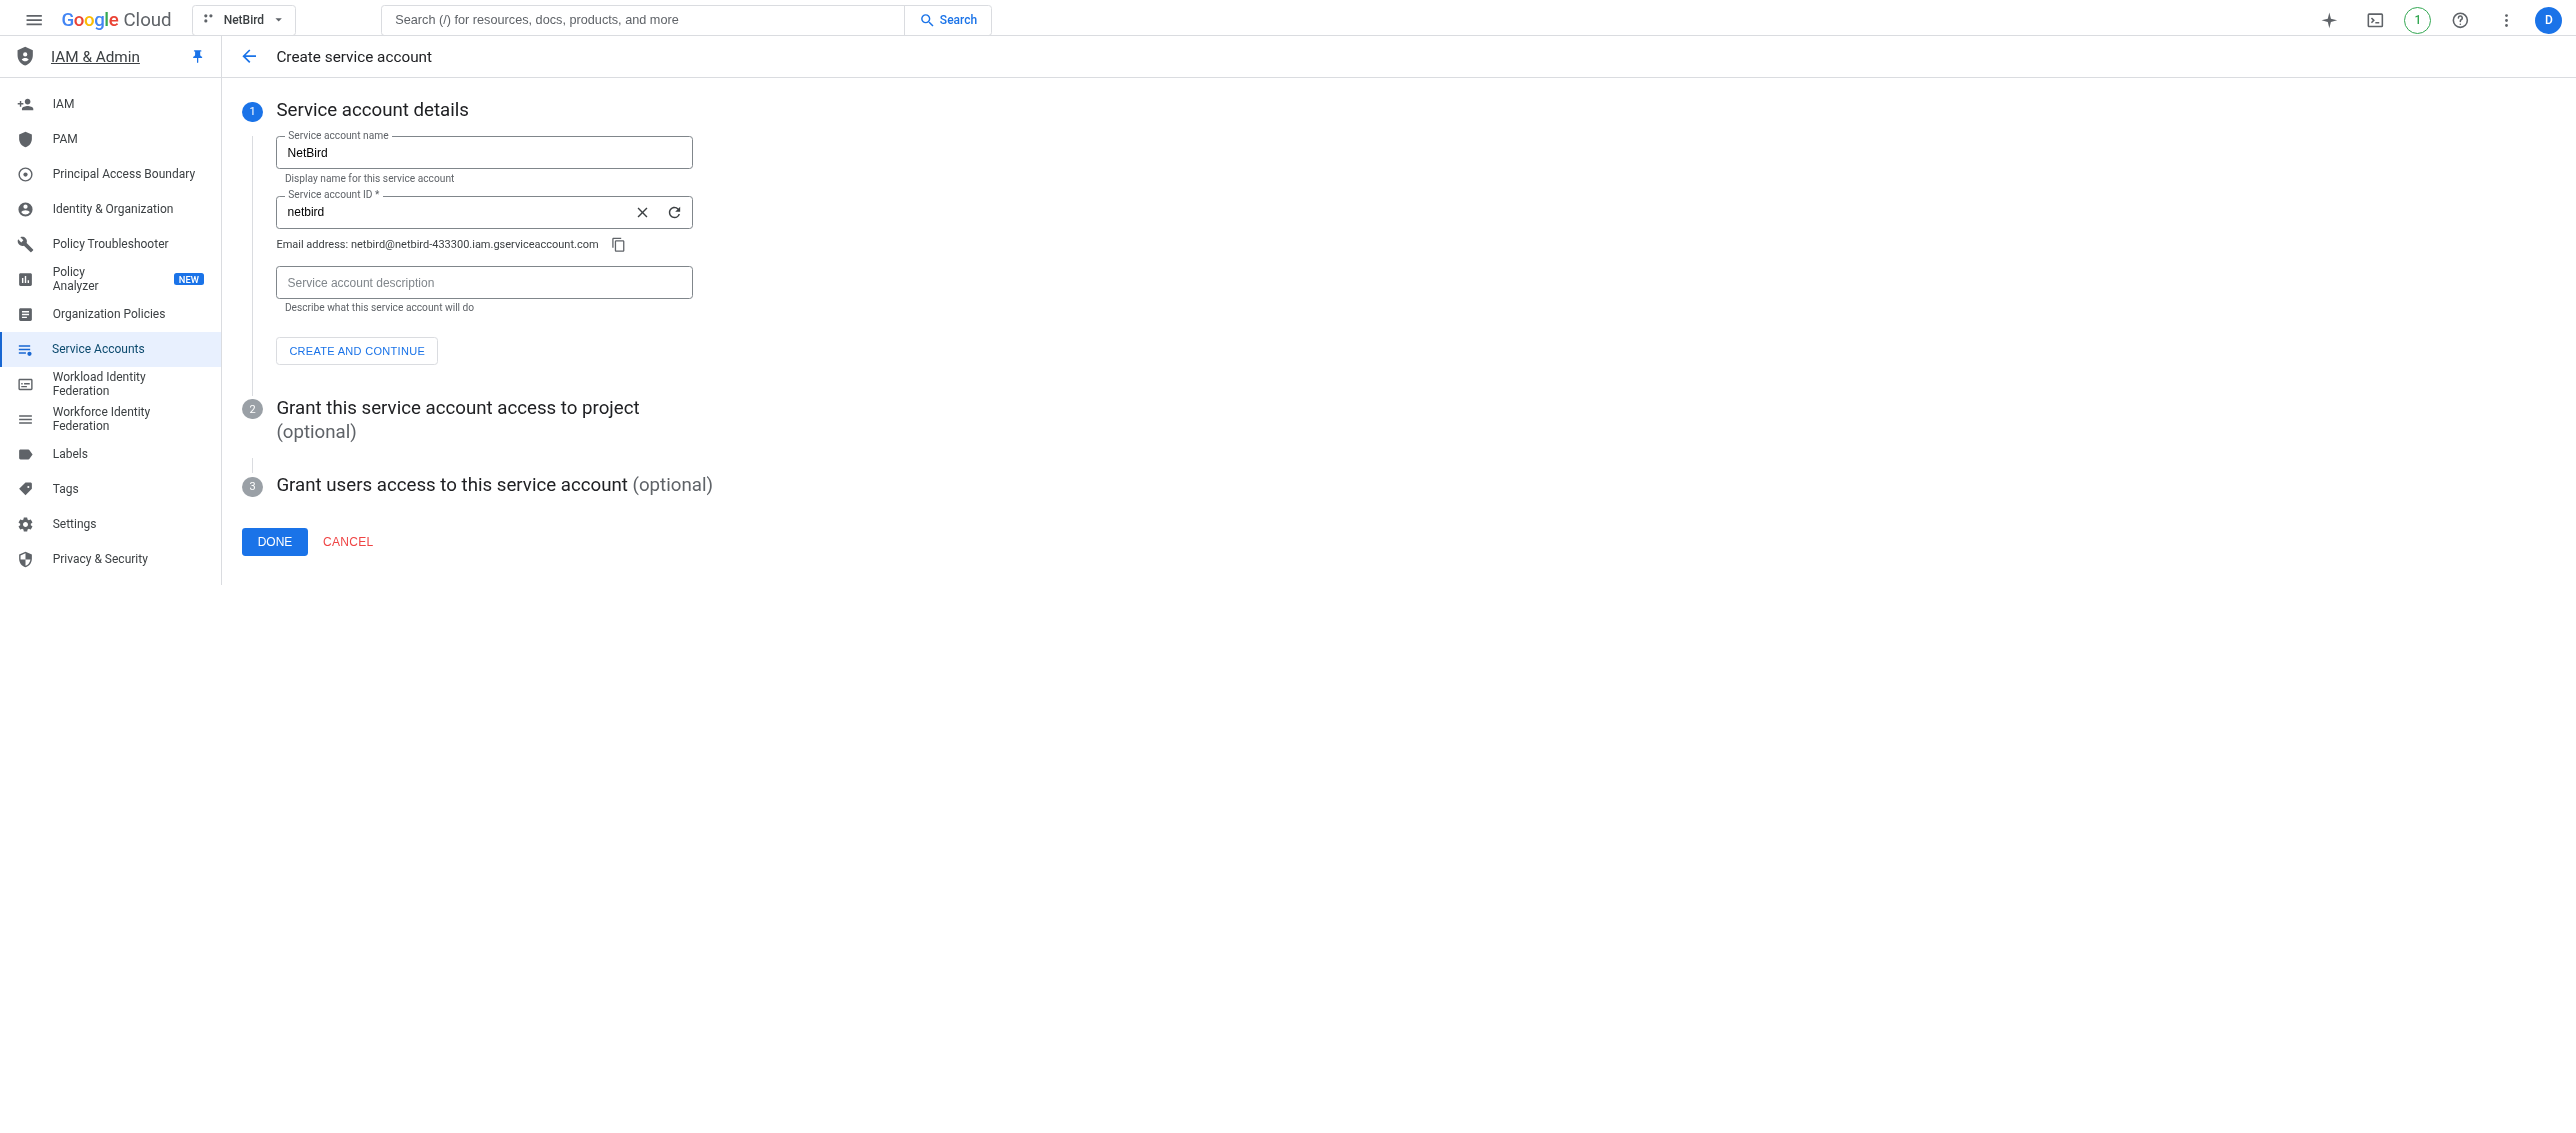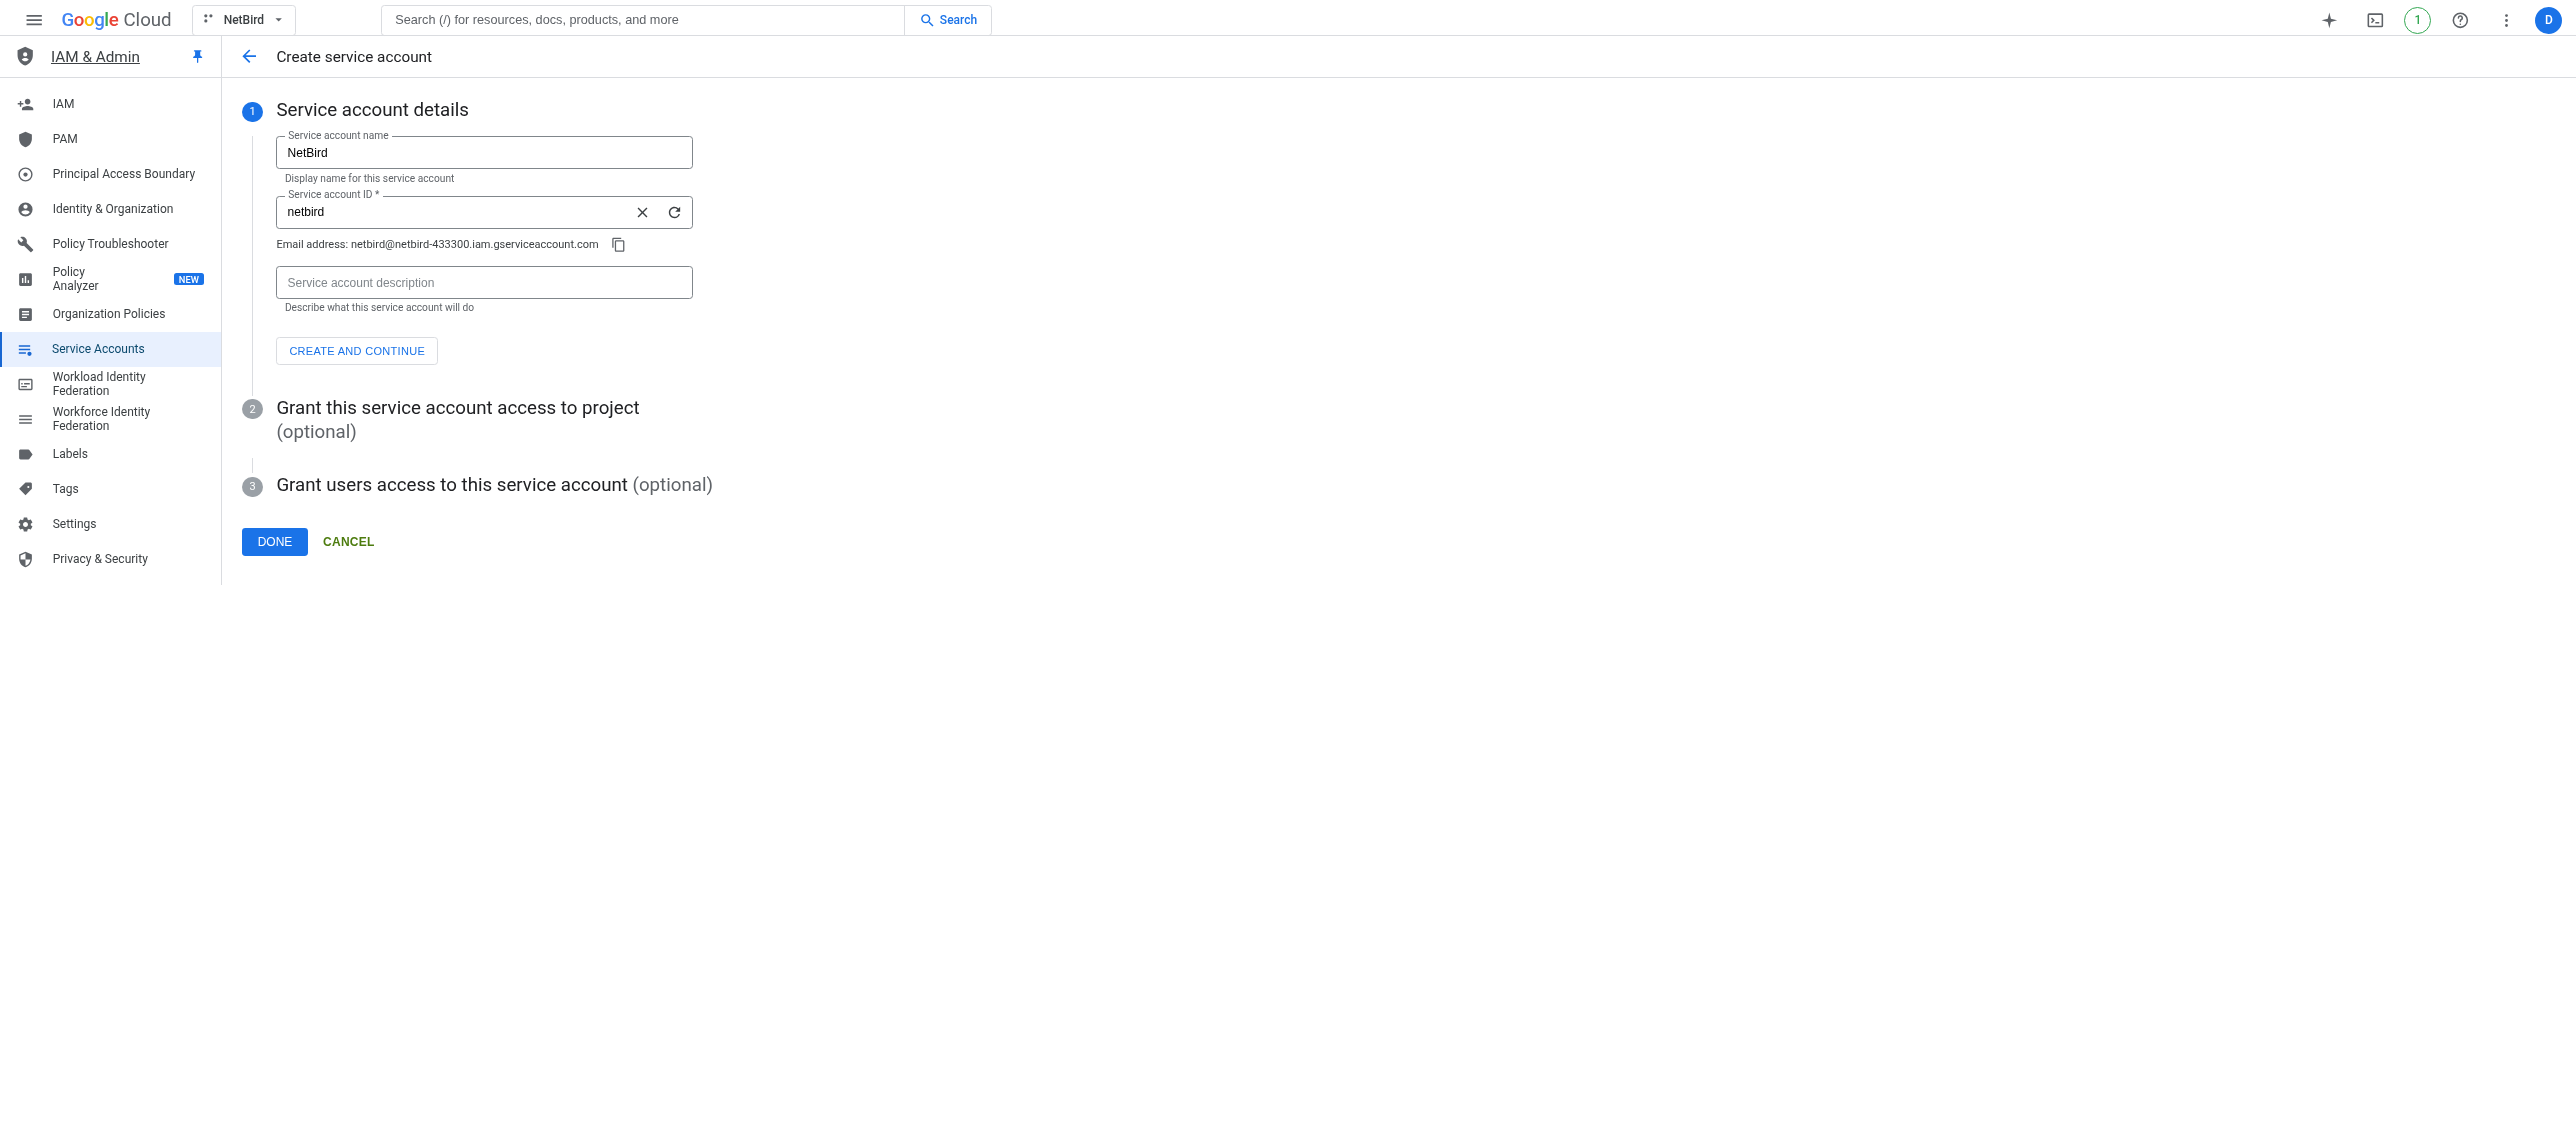--- a/index.html
+++ b/index.html
@@ -277,23 +277,23 @@
     border:none;
     padding: 6.8px 15.3px;
     border-radius:3.4px;
     font-size:12px;
     font-weight:500;
     cursor:pointer;
   }
   .cancel-btn {
     background:none;
     border:none;
-    color:#4d7c0f;
+    color:#ef4444;
     font-size:12px;
-    font-weight:700;
+    font-weight:400;
     cursor:pointer;
     letter-spacing: 0.3px;
   }
   
   svg { display:block; }
 </style>
 </head>
 <body>
 
 <div class="top-header">

